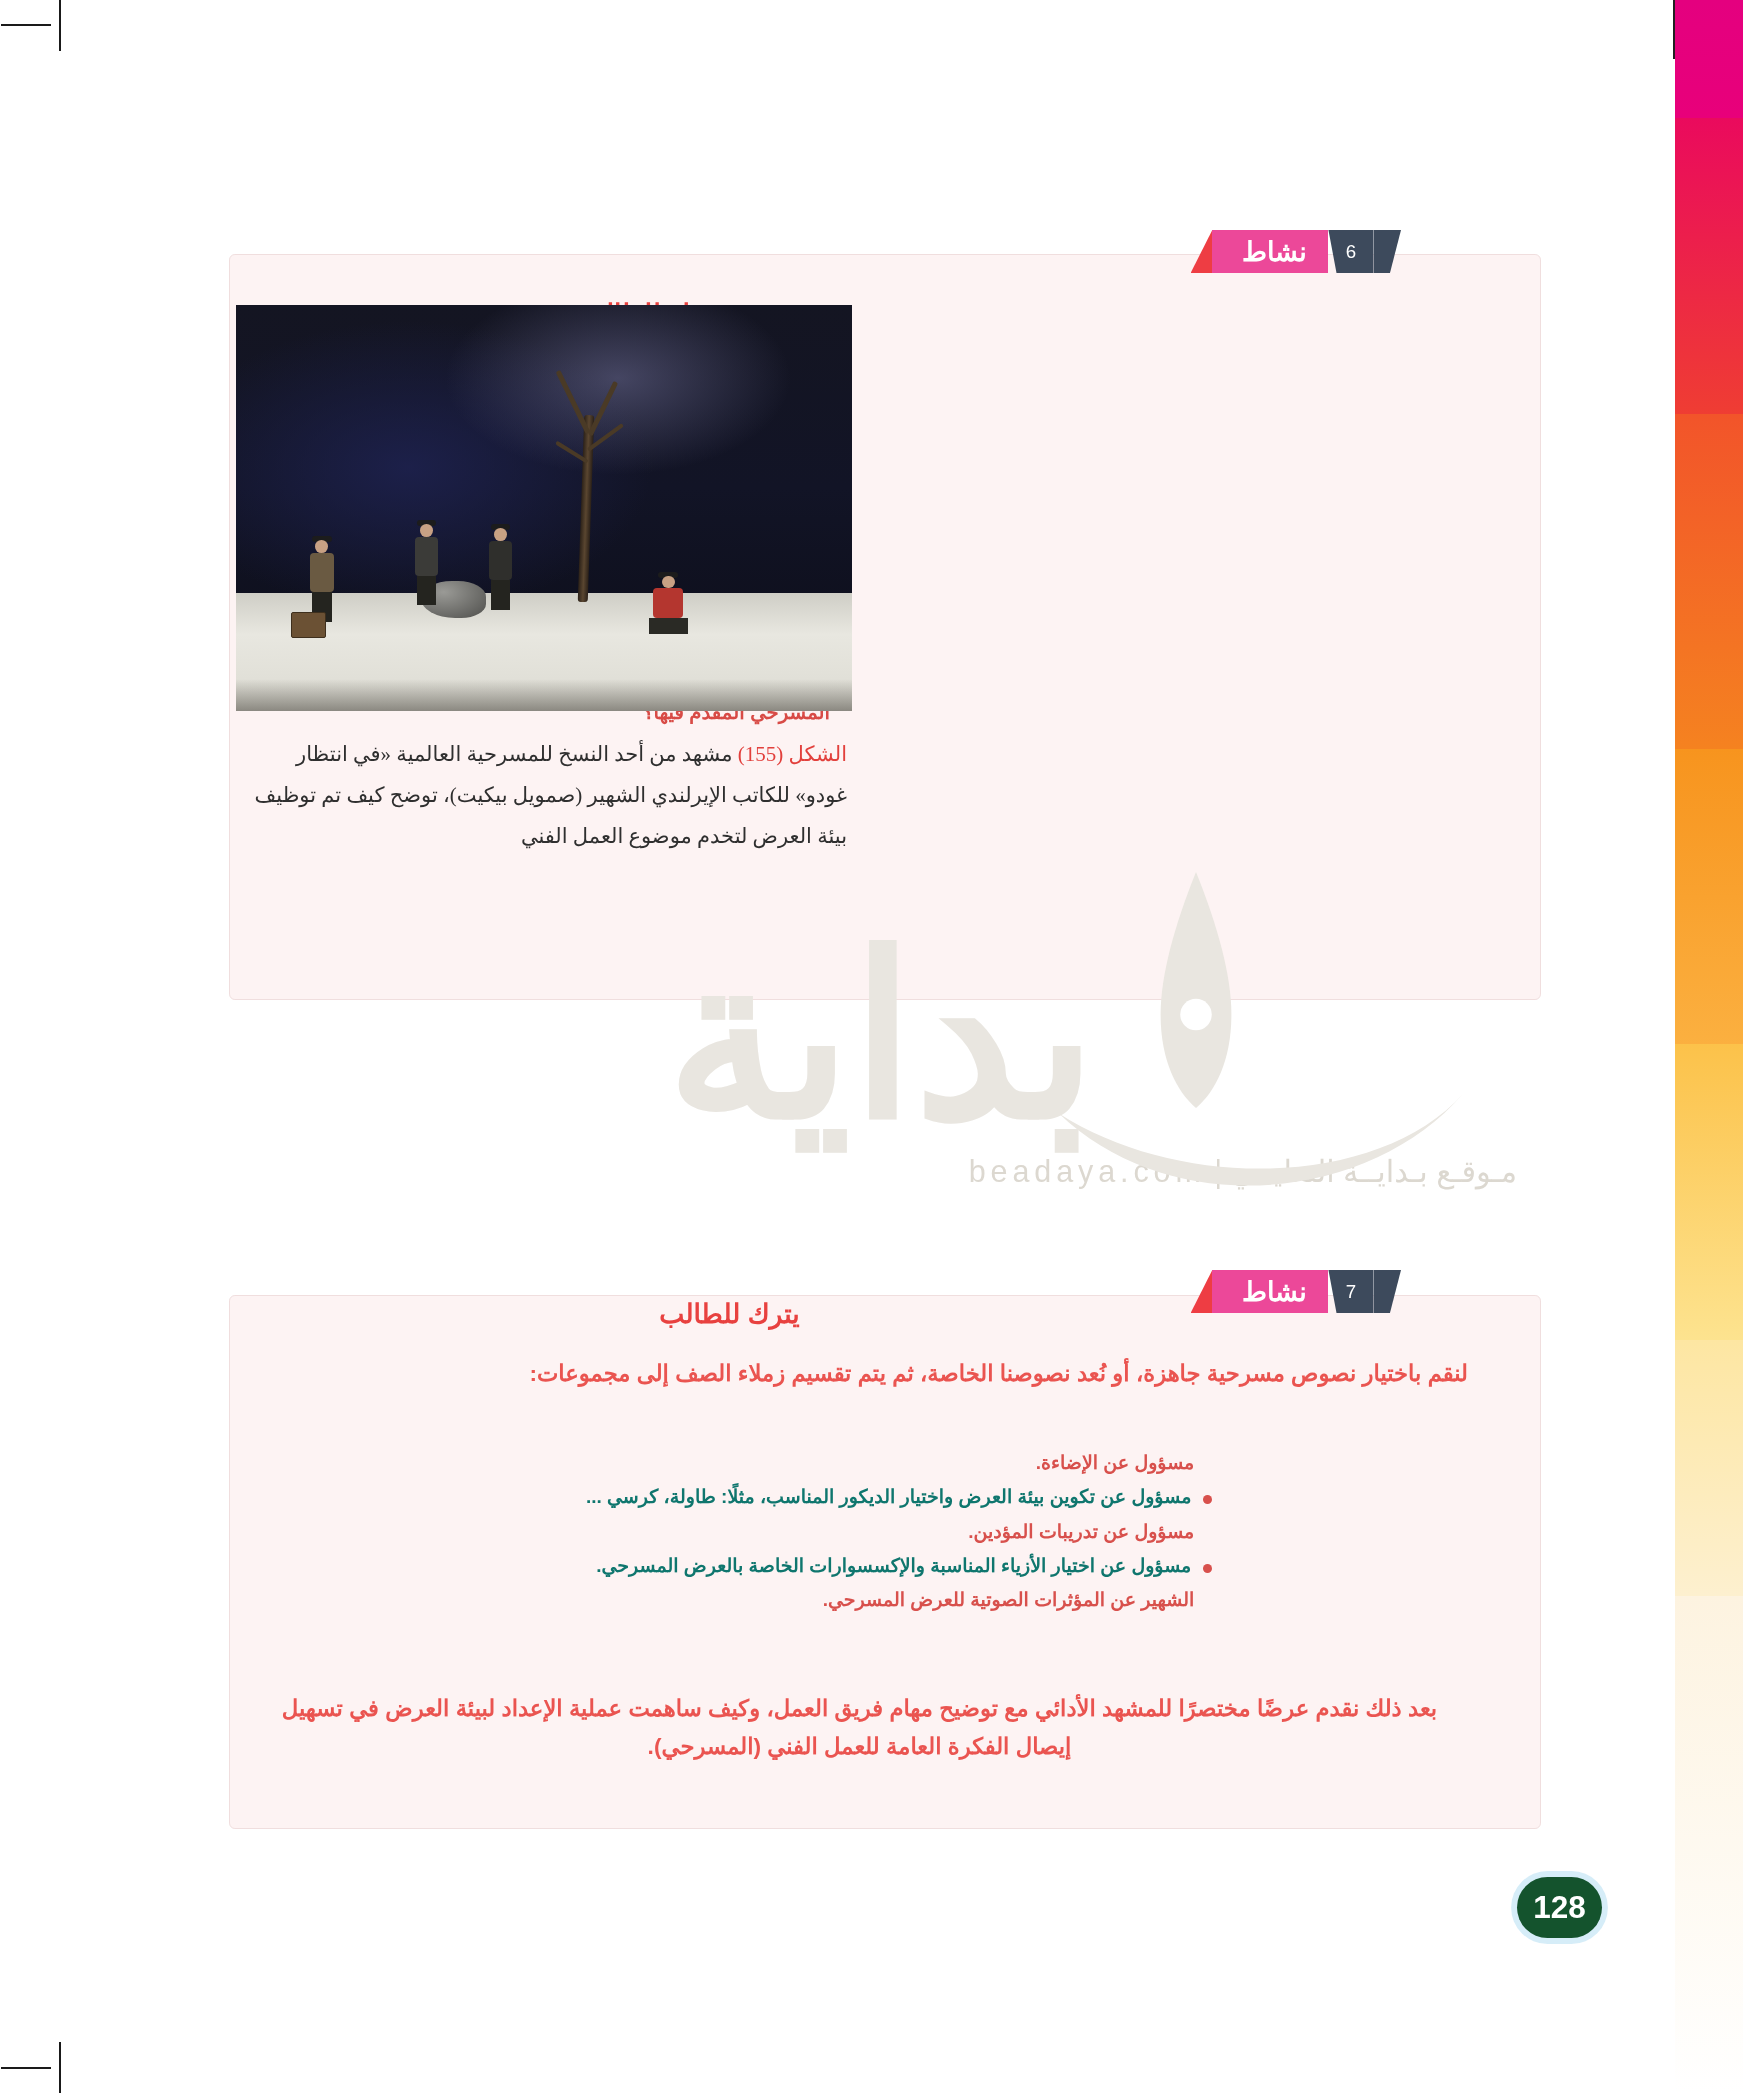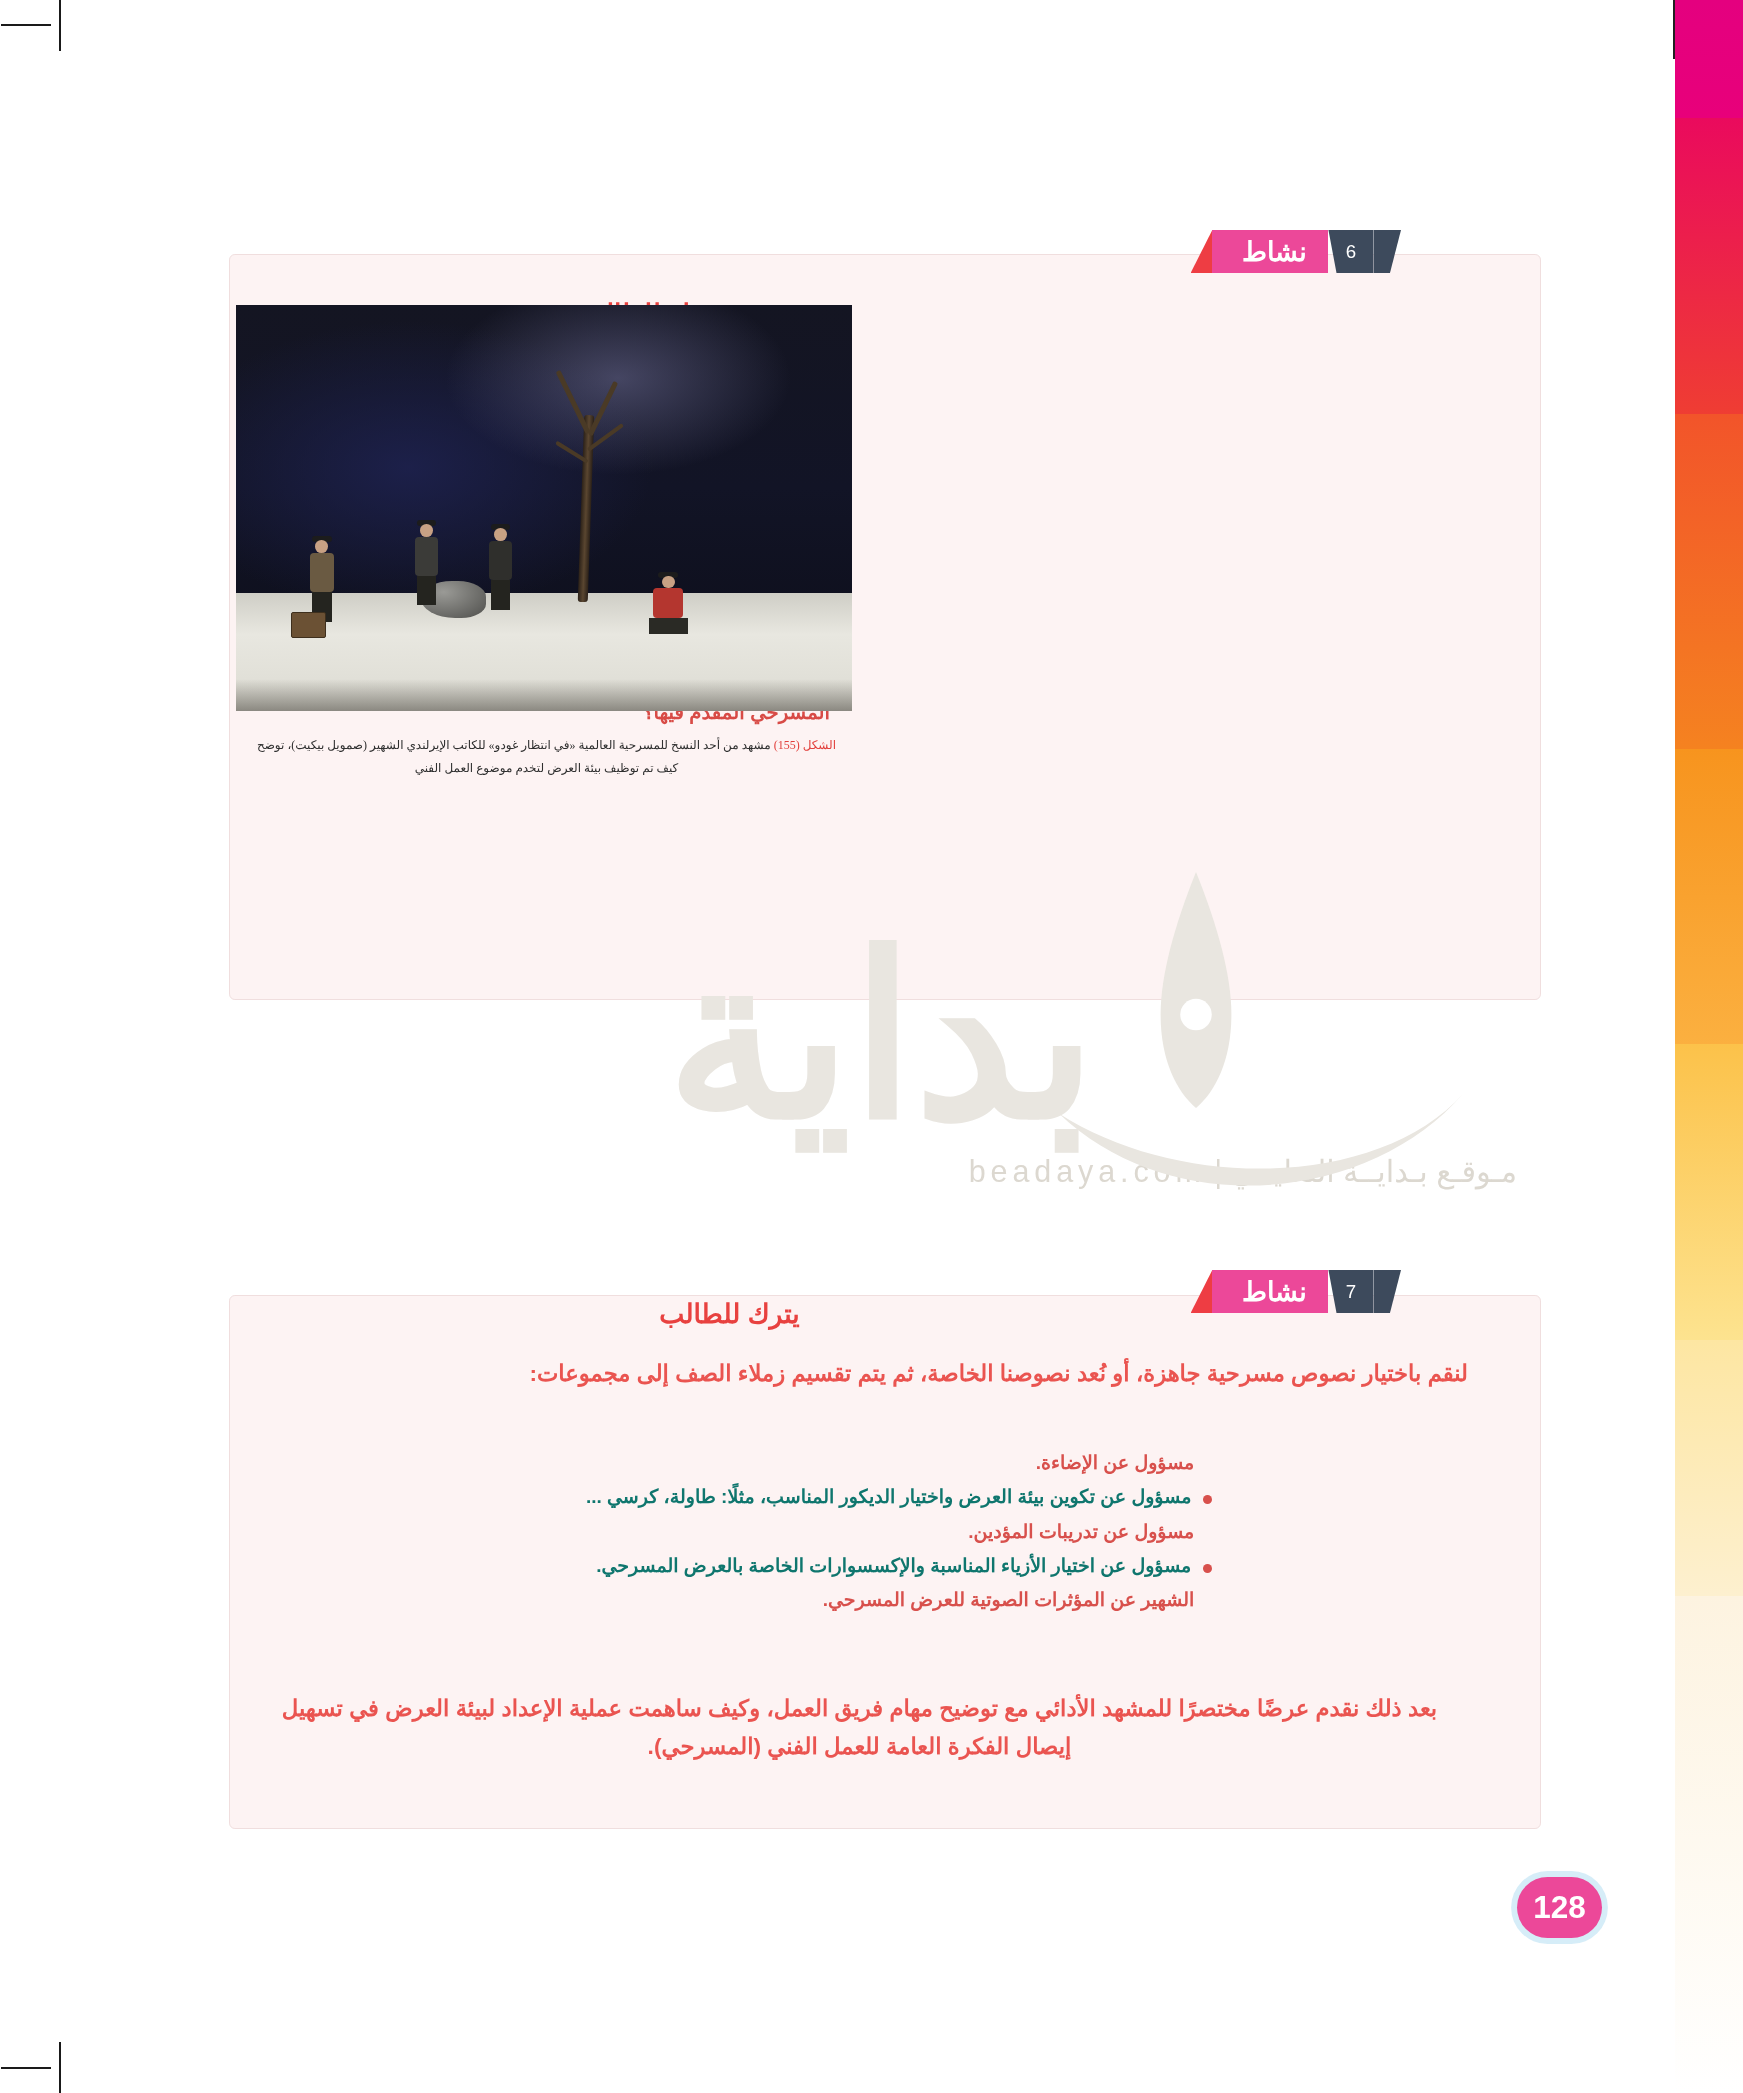--- a/index.html
+++ b/index.html
@@ -202,24 +202,24 @@
   .suitcase {
     position: absolute;
     width: 33px; height: 23.6px;
     background: #6b5134;
     border: 1px solid #3e2f1d;
     border-radius: 2px;
   }
 
   .caption {
     position: absolute;
-    font-size: 12px;
+    font-size: 21px;
     line-height: 1.95;
     color: #2f2f2f;
-    text-align: center;
+    text-align: right;
     font-family: "Liberation Serif", serif;
   }
   .caption .fig-ref {
     color: #e2403c;
   }
 
   
   .watermark {
     position: absolute;
     pointer-events: none;
@@ -278,21 +278,21 @@
     line-height: 1.6;
     text-align: right;
   }
 
   
   .page-num {
     position: absolute;
     width: 85px;
     height: 61px;
     border-radius: 33px;
-    background: #ec4899;
+    background: #14532d;
     color: #ffffff;
     font-size: 31.5px;
     font-weight: bold;
     display: flex;
     align-items: center;
     justify-content: center;
     box-shadow: 0 0 0 5.9px rgba(29,154,214,0.18);
   }
 </style>
 </head>

